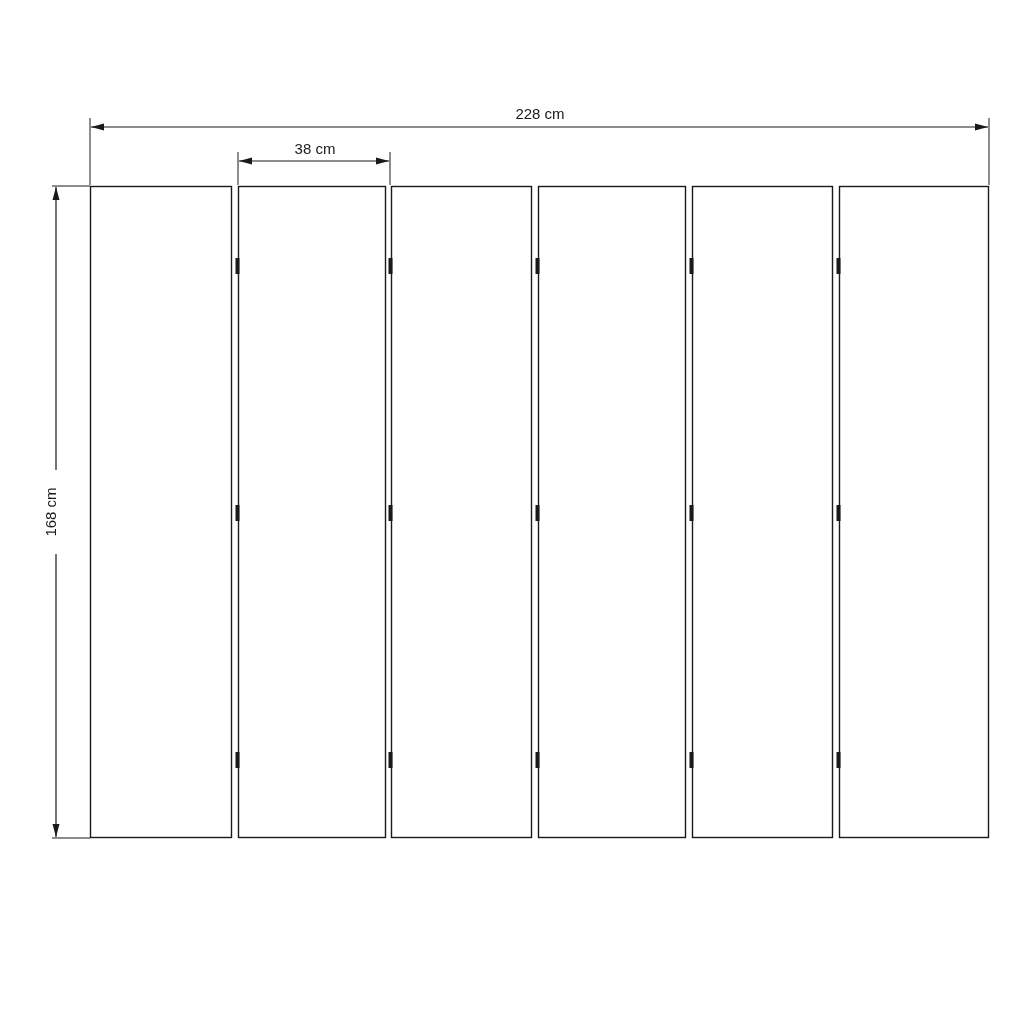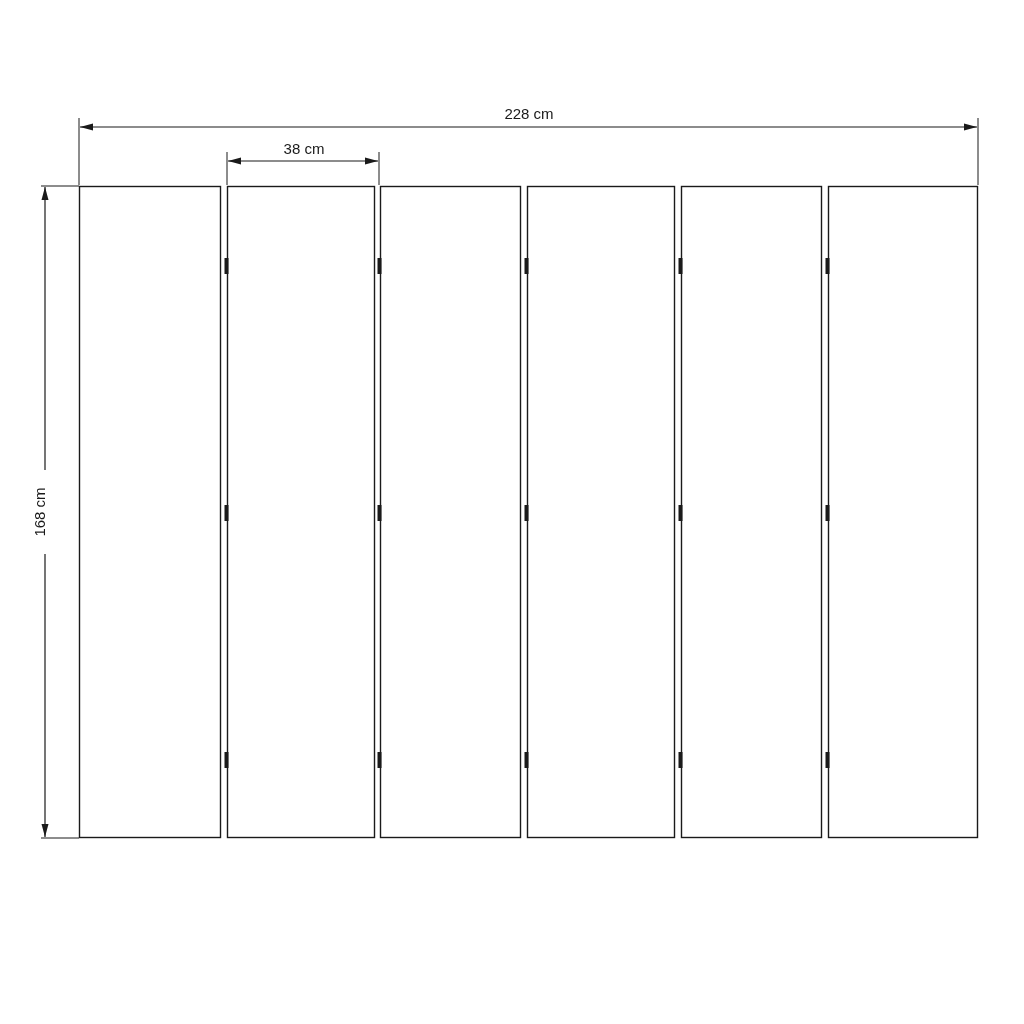--- a/index.html
+++ b/index.html
@@ -11,20 +11,21 @@
     width: 1024px;
     height: 1024px;
     font-family: "Liberation Sans", sans-serif;
     color: #1a1a1a;
     overflow: hidden;
   }
   #stage {
     position: relative;
     width: 886px;
     height: 1024px;
+    margin-left: 11px;
   }
   svg.diagram {
     display: block;
     width: 1024px;
     height: 1024px;
   }
   .dim-label {
     font-family: "Liberation Sans", sans-serif;
     font-size: 15px;
     fill: #1a1a1a;

